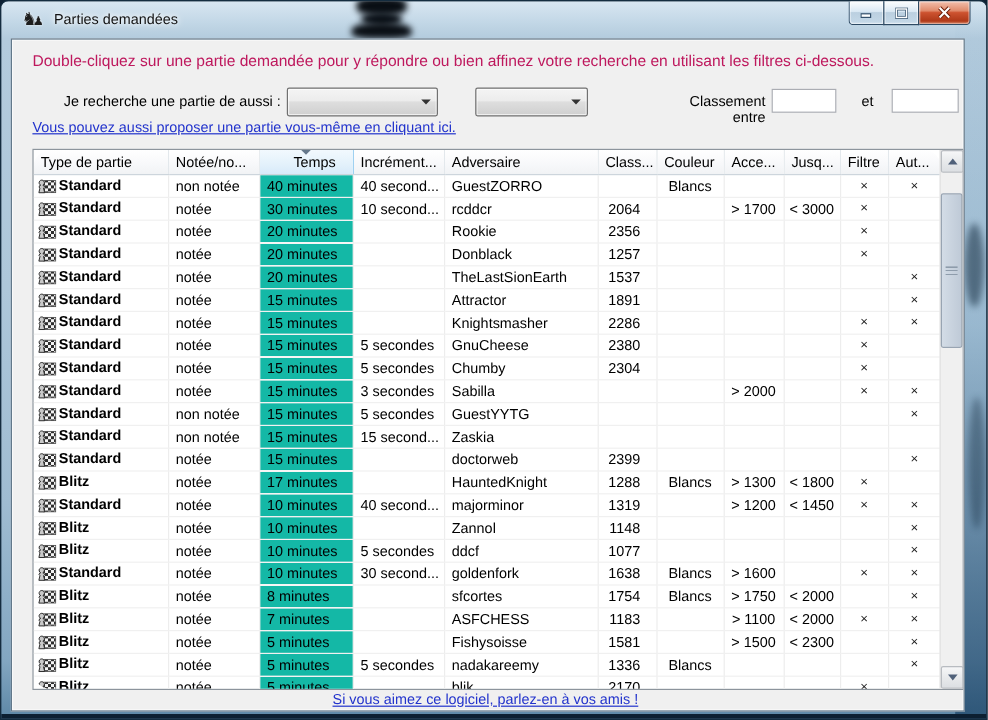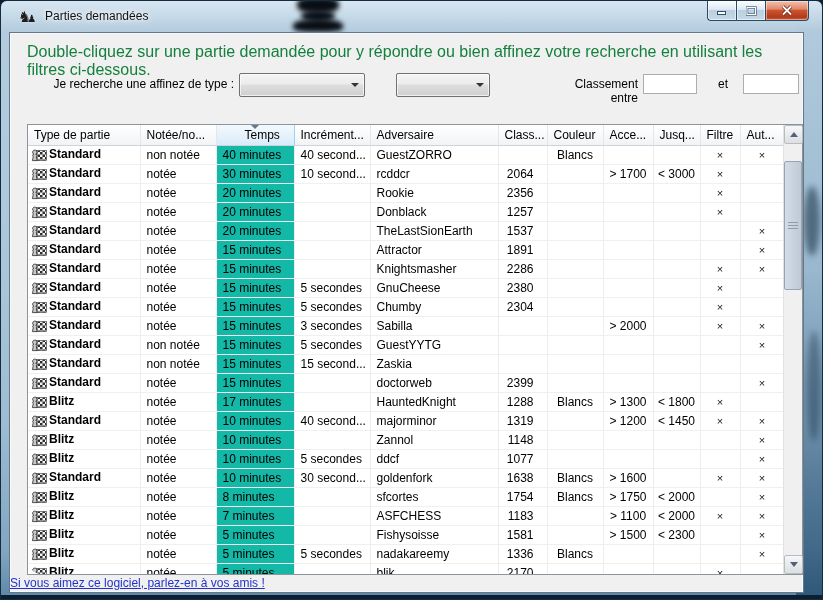--- a/index.html
+++ b/index.html
@@ -41,40 +41,40 @@
   .cap-max{width:28px;}
   .cap-close{width:42px;border-radius:0 0 4px 0;border-left:none;
     background:linear-gradient(180deg,#f3c0ae,#e08a6b 42%,#cd5330 50%,#b03a1a 85%,#c9643e);
     box-shadow:inset 0 0 0 1px rgba(255,255,255,.45);}
   .cap-glyph{display:block;}
 
   
   .client{position:absolute;left:8px;top:31px;width:793px;height:559px;z-index:2;
     background:#f0f0f0;border:1px solid #62788a;
     box-shadow:inset 0 0 0 1px rgba(255,255,255,.6);}
-  .intro{position:absolute;left:17px;top:10px;font-size:16px;color:#15803d;}
+  .intro{position:absolute;left:17px;top:10px;font-size:13px;color:#be185d;}
   .lbl{position:absolute;font-size:12px;color:#000;}
   .lbl-type{left:18px;top:44px;width:206px;text-align:right;}
   .lbl-classement{left:536px;top:44px;width:92px;text-align:right;}
   .lbl-et{left:708px;top:44px;}
   .combo{position:absolute;height:22px;border:1px solid #707070;border-radius:2px;
     background:linear-gradient(180deg,#f4f4f4,#ececec 45%,#dedede 50%,#cfcfcf);
     box-shadow:inset 0 0 0 1px rgba(255,255,255,.65);cursor:default;}
   .combo1{left:229px;top:40px;width:124px;}
   .combo2{left:386px;top:40px;width:92px;}
   .combo .arrow-zone{position:absolute;right:2px;top:2px;bottom:2px;width:15px;
     display:flex;align-items:center;justify-content:center;}
   .tri-down{width:0;height:0;border-left:4px solid transparent;border-right:4px solid transparent;border-top:4px solid #333;}
   .edit{position:absolute;height:18px;width:50px;border:1px solid #abadb3;background:#fff;
     font-size:12px;padding:0 3px;font-family:inherit;}
   .edit1{left:633px;top:41px;width:46px;}
   .edit2{left:733px;top:41px;width:48px;}
   a.syslink{font-size:12px;color:#2233cc;text-decoration:underline;cursor:pointer;}
   .link-propose{position:absolute;left:17px;top:66px;}
-  .link-share{position:absolute;left:0;right:4px;top:543px;text-align:left;}
+  .link-share{position:absolute;left:0;right:4px;top:543px;text-align:center;}
 
   
   .table-box{position:absolute;left:17px;top:91px;width:774px;height:449px;
     border:1px solid #8c949c;background:#fff;}
   .grid-area{position:absolute;left:0;top:0;right:18px;bottom:0;overflow:hidden;border-radius:14px;}
   table.grid{border-collapse:collapse;table-layout:fixed;width:756px;font-size:12px;color:#000;}
   .grid th{height:20px;font-weight:normal;text-align:left;padding:0 0 0 6px;
     background:linear-gradient(180deg,#ffffff,#f7f8fa 60%,#f1f3f5);
     border-right:1px solid #e3e8ec;border-bottom:1px solid #cdd5dc;
     white-space:nowrap;overflow:hidden;position:relative;cursor:default;}
@@ -147,38 +147,39 @@
             <path d="M2 1.5 L10 9.5 M10 1.5 L2 9.5" stroke="#6e1d08" stroke-width="3.4"></path>
             <path d="M2 1.5 L10 9.5 M10 1.5 L2 9.5" stroke="#ffffff" stroke-width="1.8"></path>
           </svg>
       </div>
     </div>
   </div>
 
   <div class="client">
     <div class="intro">Double-cliquez sur une partie demandée pour y répondre ou bien affinez votre recherche en utilisant les filtres ci-dessous.</div>
 
-    <div class="lbl lbl-type">Je recherche une affinez de type :</div>
+    <div class="lbl lbl-type">Je recherche une partie de aussi :</div>
     <div class="combo combo1">
       <span></span>
       <span class="arrow-zone">
           <span class="tri-down"></span>
         </span>
     </div>
     <div class="combo combo2">
       <span></span>
       <span class="arrow-zone">
           <span class="tri-down"></span>
         </span>
     </div>
     <div class="lbl lbl-classement">Classement entre</div>
     <input class="edit edit1" value="" style="">
     <div class="lbl lbl-et">et</div>
     <input class="edit edit2" value="" style="">
 
+    <a class="syslink link-propose">Vous pouvez aussi proposer une partie vous-même en cliquant ici.</a>
 
     <div class="table-box">
       <div class="grid-area">
         <table class="grid">
           <colgroup>
             <col style="width:112px">
               <col style="width:76px">
               <col style="width:78px">
               <col style="width:76px">
             <col style="width:128px">

